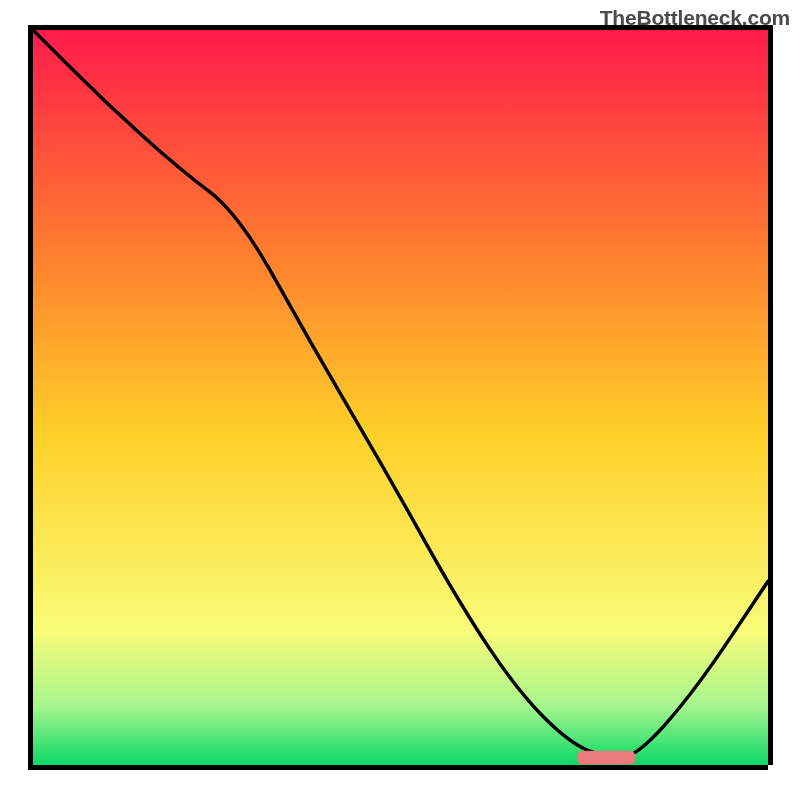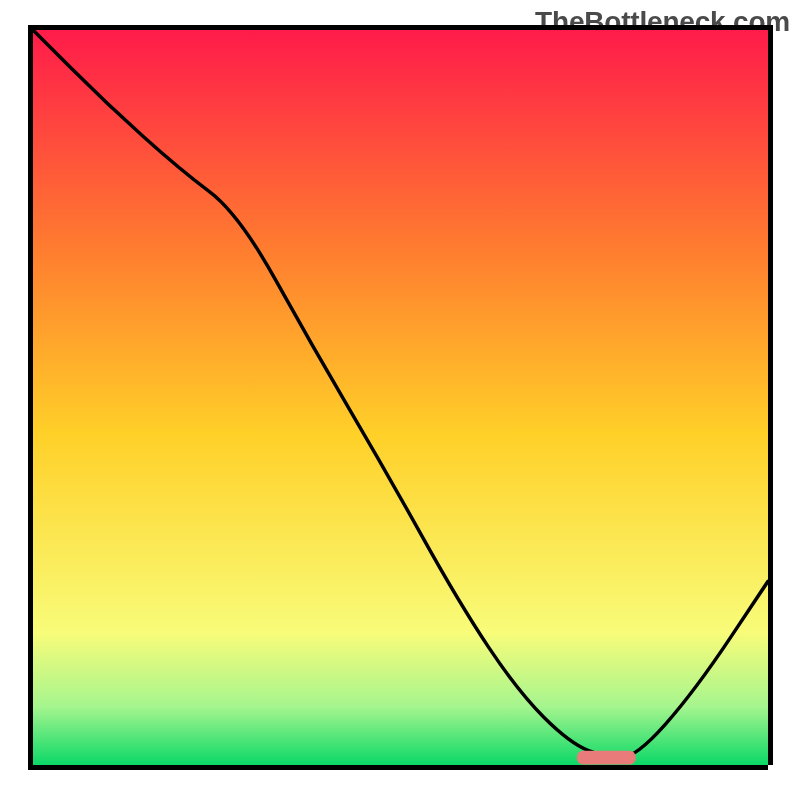--- a/index.html
+++ b/index.html
@@ -9,21 +9,21 @@
     height: 800px;
     background: #ffffff;
     font-family: Arial, Helvetica, sans-serif;
     overflow: hidden;
   }
 
   .watermark {
     position: absolute;
     top: 6px;
     right: 10px;
-    font-size: 28px;
+    font-size: 21px;
     font-weight: 600;
     color: #4a4a4a;
     letter-spacing: -0.2px;
   }
 
   .chart-frame {
     position: absolute;
     top: 30px;
     left: 28px;
     width: 740px;

